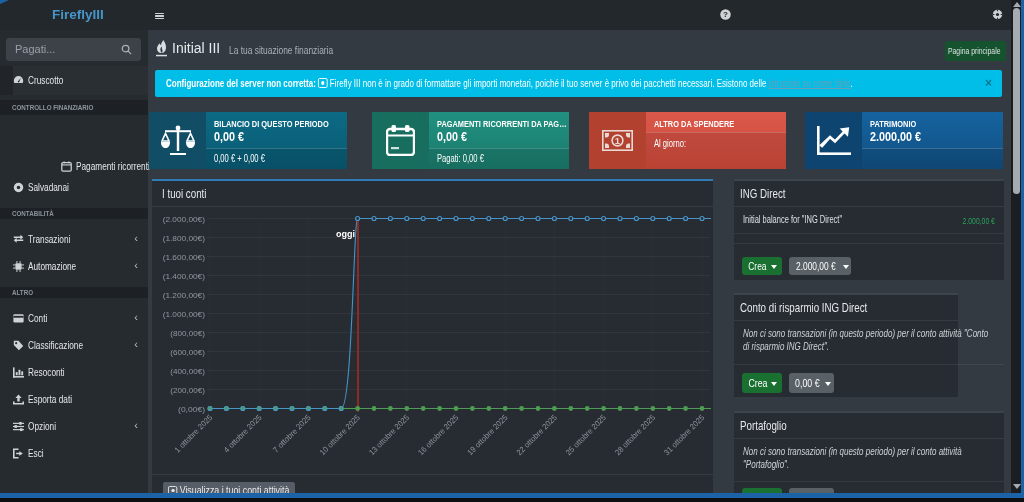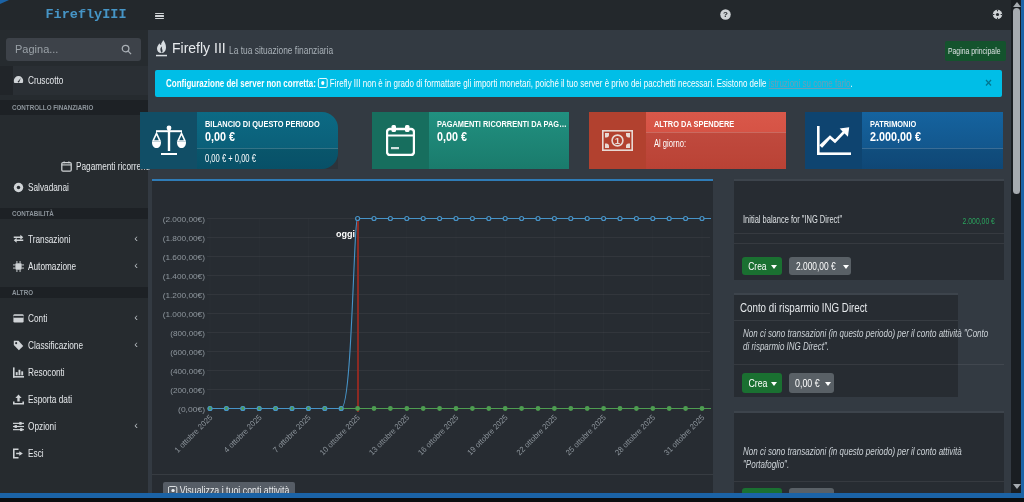--- a/index.html
+++ b/index.html
@@ -2,21 +2,21 @@
 <html><head><meta charset="utf-8">
 <style>
 * { margin:0; padding:0; box-sizing:border-box; }
 html,body { width:1024px; height:502px; overflow:hidden; }
 body { position:relative; background:#333a42; font-family:"Liberation Sans",sans-serif; }
 .sq { display:inline-block; white-space:nowrap; transform-origin:0 50%; }
 .sqr { display:inline-block; white-space:nowrap; transform-origin:100% 50%; }
 
 
 #navbar { position:absolute; left:0; top:0; width:1024px; height:30px; background:#23282c; }
-#logo { position:absolute; left:12px; top:0; width:148px; height:30px; line-height:30px; text-align:center; color:#4695c6; font-weight:bold; font-size:13.5px;font-family:Liberation Mono, monospace; }
+#logo { position:absolute; left:4px; top:0; width:148px; height:30px; line-height:30px; text-align:center; color:#4695c6; font-weight:bold; font-size:13.5px; }
 #burger { position:absolute; left:155px; top:13px; width:9px; height:7px; }
 #burger span { display:block; height:1.4px; background:#cfd3d6; margin-bottom:1px; border-radius:0.5px;}
 .nav-right { position:absolute; top:0; height:30px; line-height:30px; color:#e3e6e9; font-size:11px; white-space:nowrap; }
 
 
 #sidebar { position:absolute; left:0; top:30px; width:148px; height:472px; background:#262b2f; }
 #search { position:absolute; left:6px; top:8px; width:135px; height:23px; background:#3d4249; border-radius:3px; }
 #search .ph { position:absolute; left:9px; top:5px; color:#9aa1a7; font-size:11px; }
 .sitem { position:absolute; left:0; width:148px; height:27px; color:#e4e7ea; font-size:11px; }
 .sitem .lbl { position:absolute; left:28px; top:7px; transform-origin:0 50%; transform:scaleX(.75); white-space:nowrap; }
@@ -92,21 +92,21 @@
           <line x1="7" y1="11" x2="7" y2="13"></line>
           <line x1="1" y1="7" x2="3" y2="7"></line>
           <line x1="11" y1="7" x2="13" y2="7"></line>
         </g>
       </svg>
   </div>
 </div>
 
 <div id="sidebar">
   <div id="search">
-      <span class="ph">Pagina...</span>
+      <span class="ph">Pagati...</span>
     <svg width="11" height="11" viewBox="0 0 12 12" style="position:absolute;right:9px;top:6px;">
         <circle cx="5" cy="5" r="3.6" fill="none" stroke="#aab0b6" stroke-width="1.4"></circle>
         <line x1="7.8" y1="7.8" x2="11" y2="11" stroke="#aab0b6" stroke-width="1.4"></line>
       </svg>
   </div>
   <div class="sitem" style="top:36px; height:29px; background:#2a2f34;">
       <span style="position:absolute;left:0;top:0;width:13px;height:29px;background:#212529;"></span>
     <svg class="ic" viewBox="0 0 16 13">
         <path d="M8 1.5 A6.8 6.8 0 0 0 1.2 8.3 A6.8 6.8 0 0 0 2 11.5 L14 11.5 A6.8 6.8 0 0 0 14.8 8.3 A6.8 6.8 0 0 0 8 1.5 Z" fill="#cfd3d6"></path>
         <path d="M7.1 9.3 L11.4 4.2 L8.9 10.3 Z" fill="#262b2f"></path>
@@ -218,31 +218,31 @@
       </svg>
     <span class="lbl">Esci</span>
   </div>
 </div>
 
 <div id="pagehead">
   <svg width="13" height="17" viewBox="0 0 13 17" style="position:absolute;left:0;top:2px;">
       <path d="M8.2 0 C9.6 2.2 11 3.8 11 7.2 C11 10.8 9 13 6.3 13 C3.6 13 2 10.9 2 8.4 C2 6.2 3.4 4.9 4.4 3.2 C4.9 4.6 6.2 5.1 6.2 5.1 C5.7 3.2 7.4 2.2 8.2 0 Z M6.9 12.9 C8.8 10.5 5.9 8.6 7.2 6.3 C4.5 7.8 5.2 11.4 6.9 12.9 Z" fill="#d8dde1" fill-rule="evenodd"></path>
       <rect x="1" y="14.8" width="11" height="1.5" fill="#d8dde1"></rect>
     </svg>
-  <span id="pagetitle">Firefly III</span>
+  <span id="pagetitle">Initial III</span>
   <span id="pagesub">La tua situazione finanziaria</span>
 </div>
 <div id="btn-main"><span>Pagina principale</span></div>
 
 <div id="alert">
     <span class="txt"><b>Configurazione del server non corretta:</b>&nbsp;<span style="display:inline-block;width:12px;height:10px;border:1px solid #fff;border-radius:2px;vertical-align:-1px;position:relative;"><span style="position:absolute;left:3px;top:2px;width:4px;height:4px;background:#fff;border-radius:50%;"></span></span> Firefly III non è in grado di formattare gli importi monetari, poiché il tuo server è privo dei pacchetti necessari. Esistono delle <a href="#">istruzioni su come farlo</a>.</span>
     <span class="close">×</span>
   </div>
 
-<div class="ibox" style="left:140px; background:linear-gradient(#0c6a84,#0a5a73);border-radius:16px;">
+<div class="ibox" style="left:149px; background:linear-gradient(#0c6a84,#0a5a73);">
   <div class="iicon" style="background:#114e66;">
     <svg width="34" height="31" viewBox="0 0 34 31" style="position:absolute;left:12px;top:13px;">
         <g fill="#fff">
           <rect x="15.8" y="2" width="2.4" height="24"></rect>
           <circle cx="17" cy="3" r="2.4"></circle>
           <rect x="4" y="5.2" width="26" height="2"></rect>
           <path d="M9 28 L25 28 L25 30 L9 30 Z"></path>
           <path d="M0 17 L9 17 C9 21 7 23 4.5 23 C2 23 0 21 0 17 Z"></path>
           <path d="M1 16 L8 16 L4.5 8.5 Z" fill="none" stroke="#fff" stroke-width="1.6"></path>
           <path d="M25 17 L34 17 C34 21 32 23 29.5 23 C27 23 25 21 25 17 Z"></path>
@@ -263,20 +263,21 @@
         <rect x="2" y="9.5" width="25" height="2" fill="#fff"></rect>
         <rect x="5.5" y="0" width="4.5" height="7" rx="1.5" fill="#fff"></rect>
         <rect x="19" y="0" width="4.5" height="7" rx="1.5" fill="#fff"></rect>
         <rect x="5" y="22" width="8" height="2.2" fill="rgba(255,255,255,.8)"></rect>
       </svg>
   </div>
   <div class="ibody">
       <div class="ititle">PAGAMENTI RICORRENTI DA PAG…</div>
       <div class="ival">0,00 €</div>
     </div>
+  <div class="ifoot"><span class="t">Pagati: 0,00 €</span></div>
 </div>
 <div class="ibox" style="left:588.5px; background:linear-gradient(#d9584a,#d04a3c);">
   <div class="iicon" style="background:#b2412f;">
     <svg width="31" height="21" viewBox="0 0 31 21" style="position:absolute;left:13px;top:18px;">
         <rect x="0.8" y="0.8" width="29.4" height="19.4" fill="none" stroke="#e8d9d4" stroke-width="1.6"></rect>
         <path d="M3 3 L7 3 L7 5 C7 6.5 6 7.5 4.5 7.5 L3 7.5 Z M24 3 L28 3 L28 7.5 L26.5 7.5 C25 7.5 24 6.5 24 5 Z M3 13.5 L4.5 13.5 C6 13.5 7 14.5 7 16 L7 18 L3 18 Z M28 13.5 L28 18 L24 18 L24 16 C24 14.5 25 13.5 26.5 13.5 Z" fill="#e8d9d4"></path>
         <circle cx="15.5" cy="10.5" r="5.4" fill="none" stroke="#e8d9d4" stroke-width="1.6"></circle>
         <text x="15.5" y="14" font-size="9.5" font-weight="bold" fill="#e8d9d4" text-anchor="middle">1</text>
       </svg>
   </div>
@@ -298,20 +299,21 @@
       </svg>
   </div>
   <div class="ibody">
       <div class="ititle">PATRIMONIO</div>
       <div class="ival">2.000,00 €</div>
     </div>
   <div class="ifoot"></div>
 </div>
 
 <div class="panel" style="left:152px; top:179px; width:561px; height:323px; border-top:2px solid #2f7cb7;">
+  <div class="phead"><span style="margin-left:10px;">I tuoi conti</span></div>
   <svg width="561" height="266" viewBox="0 0 561 266" style="position:absolute;left:0;top:26px;" id="chart">
       <line x1="55" y1="11.5" x2="558" y2="11.5" stroke="rgba(255,255,255,0.05)" stroke-width="1"></line>
       <line x1="58" y1="11.5" x2="58" y2="201.5" stroke="rgba(255,255,255,0.02)" stroke-width="1"></line>
       <line x1="55" y1="30.5" x2="558" y2="30.5" stroke="rgba(255,255,255,0.05)" stroke-width="1"></line>
       <line x1="107.19999999999999" y1="11.5" x2="107.19999999999999" y2="201.5" stroke="rgba(255,255,255,0.02)" stroke-width="1"></line>
       <line x1="55" y1="49.5" x2="558" y2="49.5" stroke="rgba(255,255,255,0.05)" stroke-width="1"></line>
       <line x1="156.39999999999998" y1="11.5" x2="156.39999999999998" y2="201.5" stroke="rgba(255,255,255,0.02)" stroke-width="1"></line>
       <line x1="55" y1="68.5" x2="558" y2="68.5" stroke="rgba(255,255,255,0.05)" stroke-width="1"></line>
       <line x1="205.6" y1="11.5" x2="205.6" y2="201.5" stroke="rgba(255,255,255,0.02)" stroke-width="1"></line>
       <line x1="55" y1="87.5" x2="558" y2="87.5" stroke="rgba(255,255,255,0.05)" stroke-width="1"></line>
@@ -416,20 +418,21 @@
       <circle cx="517.1999999999999" cy="11.5" r="2" fill="#272c32" stroke="#4794c8" stroke-width="1.2"></circle>
       <circle cx="533.5999999999999" cy="11.5" r="2" fill="#272c32" stroke="#4794c8" stroke-width="1.2"></circle>
       <circle cx="550" cy="11.5" r="2" fill="#272c32" stroke="#4794c8" stroke-width="1.2"></circle>
     </svg>
   <div style="position:absolute; left:0; top:292.5px; width:561px; border-top:1px solid rgba(255,255,255,.08); height:0;"></div>
   <div style="position:absolute; left:10.5px; top:300.5px; width:132px; height:17px; background:#565d66; border-radius:2px; color:#e8ebee; font-size:10.5px; line-height:17px; white-space:nowrap;">
   <span style="display:inline-block; transform:scaleX(.84); transform-origin:0 50%; margin-left:5px;"><span style="display:inline-block;width:11px;height:9px;border:1px solid #e8ebee;border-radius:2px;position:relative;vertical-align:-1px;"><span style="position:absolute;left:2.5px;top:2px;width:4px;height:3.5px;background:#e8ebee;border-radius:50%;"></span></span> Visualizza i tuoi conti attività</span></div>
 </div>
 
 <div class="panel" style="left:733.5px; top:179px; width:270px; height:100.5px; border-top:2px solid #3d444c;">
+  <div class="phead"><span>ING Direct</span></div>
   <div style="position:absolute; left:0; top:26px; width:270px; height:27px; border-bottom:1px solid rgba(255,255,255,.07);">
     <span class="sq" style="position:absolute; left:9px; top:7px; color:#dce0e3; font-size:10px; transform:scaleX(.75);">Initial balance for "ING Direct"</span>
     <span class="sqr" style="position:absolute; right:9px; top:7.5px; color:#2aa35d; font-size:9.5px; transform:scaleX(.72);">2.000,00 €</span>
   </div>
   <div style="position:absolute; left:0; top:61.5px; width:270px; border-top:1px solid rgba(255,255,255,.07);"></div>
   <div style="position:absolute; left:8px; top:75px;">
     <span class="btn btn-green" style="width:40px; height:18px; line-height:18px;"><span class="bt">Crea</span><span class="caret"></span></span>
     <span class="btn btn-grey" style="width:62px; height:18px; line-height:18px; margin-left:3px;"><span class="bt">2.000,00 €</span><span class="caret"></span></span>
   </div>
 </div>
@@ -438,20 +441,21 @@
   <div class="phead"><span>Conto di risparmio ING Direct</span></div>
   <div class="itext" style="left:9px; top:33px; width:310px;">Non ci sono transazioni (in questo periodo) per il conto attività "Conto di risparmio ING Direct".</div>
   <div style="position:absolute; left:0; top:68.5px; width:270px; border-top:1px solid rgba(255,255,255,.07);"></div>
   <div style="position:absolute; left:8px; top:78px;">
     <span class="btn btn-green" style="width:40px; height:20px; line-height:20px; font-size:11px;"><span class="bt">Crea</span><span class="caret"></span></span>
     <span class="btn btn-grey" style="width:45px; height:20px; line-height:20px; font-size:11px; margin-left:3px;"><span class="bt">0,00 €</span><span class="caret"></span></span>
   </div>
 </div>
 
 <div class="panel" style="left:733.5px; top:411px; width:270px; height:91px; border-top:2px solid #3d444c;">
+  <div class="phead"><span>Portafoglio</span></div>
   <div class="itext" style="left:9px; top:33px; width:310px;">Non ci sono transazioni (in questo periodo) per il conto attività "Portafoglio".</div>
   <div style="position:absolute; left:0; top:68px; width:270px; border-top:1px solid rgba(255,255,255,.07);"></div>
   <div style="position:absolute; left:8px; top:75px;">
     <span class="btn btn-green" style="width:40px; height:20px; line-height:20px; font-size:11px;"><span class="bt">Crea</span><span class="caret"></span></span>
     <span class="btn btn-grey" style="width:45px; height:20px; line-height:20px; font-size:11px; margin-left:3px;"><span class="bt">0,00 €</span><span class="caret"></span></span>
   </div>
 </div>
 
 <div id="sb-track"></div>
 <div id="sb-thumb"></div>

